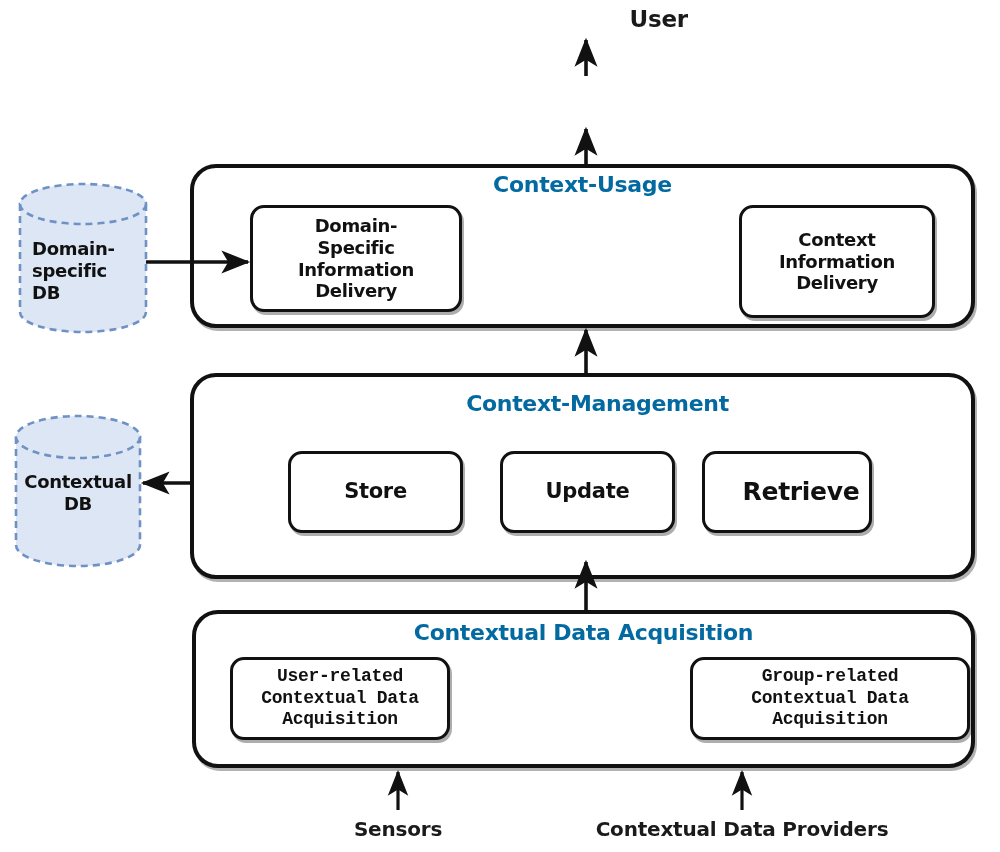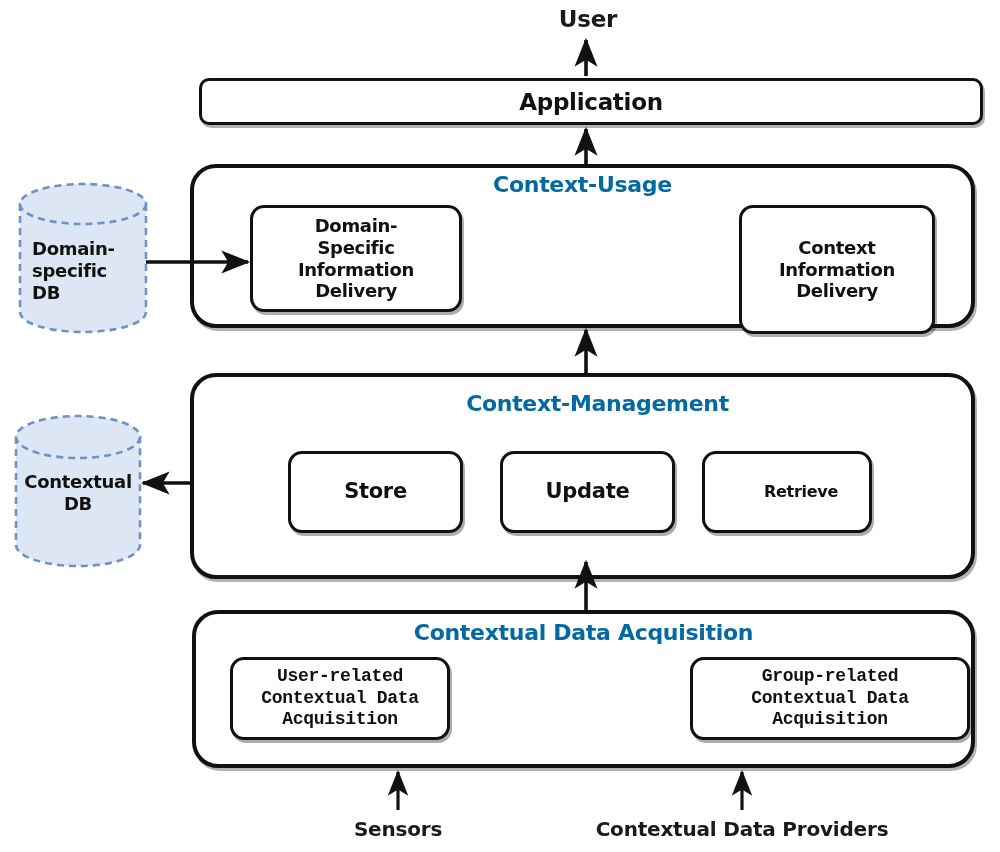--- a/index.html
+++ b/index.html
@@ -112,38 +112,35 @@
     height: 852px;
     z-index: 6;
     pointer-events: none;
   }
 </style>
 </head>
 <body>
 
 <div id="canvas">
 
-  <div class="lbl" style="left:488px; top:6px; width:200px; font-size:23px;">User</div>
-
-  <div class="appbar" style="left:199px; top:78px; width:784px; height:47px;">
-    <span style="font-size:23px;">Application</span>
-  </div>
+  <div class="lbl" style="left:488px; top:6px; width:200px; font-size:23px;text-align:right;">User</div>
+
 
   <div class="layer" style="left:190px; top:164px; width:785px; height:164px;">
   </div>
   <div class="layer-title" style="left:190px; top:172px; width:785px; font-size:22px; z-index:4;">Context-Usage</div>
 
   <div class="module" style="left:250px; top:205px; width:212px; height:107px;">
     <span style="font-size:18px;">Domain-
 Specific
 Information
 Delivery</span>
   </div>
 
-  <div class="module" style="left:739px; top:205px; width:196px; height:129px;">
+  <div class="module" style="left:739px; top:205px; width:196px; height:113px;">
     <span style="font-size:18px;">Context
 Information
 Delivery</span>
   </div>
 
   <div class="cyl" style="left:18px; top:182px; width:130px; height:152px;">
     <svg width="130" height="152" viewBox="0 0 130 152">
       <path d="M2,22 L2,130 A63,20 0 0 0 128,130 L128,22 Z" fill="#dce6f4" stroke="#6f91c4" stroke-width="2.6" stroke-dasharray="7,5"></path>
       <ellipse cx="65" cy="22" rx="63" ry="20" fill="#dce6f4" stroke="#6f91c4" stroke-width="2.6" stroke-dasharray="7,5"></ellipse>
     </svg>
@@ -158,21 +155,21 @@
 
   <div class="module" style="left:288px; top:451px; width:175px; height:82px;">
     <span style="font-size:21px;">Store</span>
   </div>
 
   <div class="module" style="left:500px; top:451px; width:175px; height:82px;">
     <span style="font-size:21px;">Update</span>
   </div>
 
   <div class="module" style="left:702px; top:451px; width:170px; height:82px;">
-    <span style="font-size:16px;margin-left:28px;">Retrieve</span>
+    <span style="font-size:25px;margin-left:28px;">Retrieve</span>
   </div>
 
   <div class="cyl" style="left:14px; top:413px; width:128px; height:156px;">
     <svg width="128" height="156" viewBox="0 0 128 156">
       <path d="M2,24 L2,132 A62,21 0 0 0 126,132 L126,24 Z" fill="#dce6f4" stroke="#6f91c4" stroke-width="2.6" stroke-dasharray="7,5"></path>
       <ellipse cx="64" cy="24" rx="62" ry="21" fill="#dce6f4" stroke="#6f91c4" stroke-width="2.6" stroke-dasharray="7,5"></ellipse>
     </svg>
     <div class="cyl-text" style="top:58px; font-size:18px; text-align:center;">Contextual
 DB</div>
   </div>

